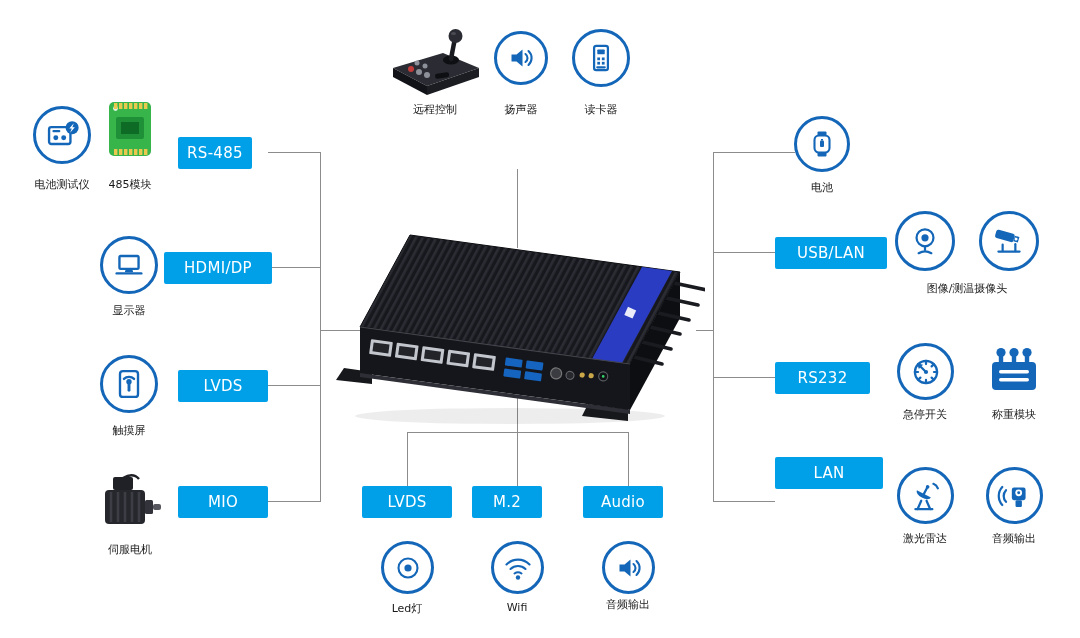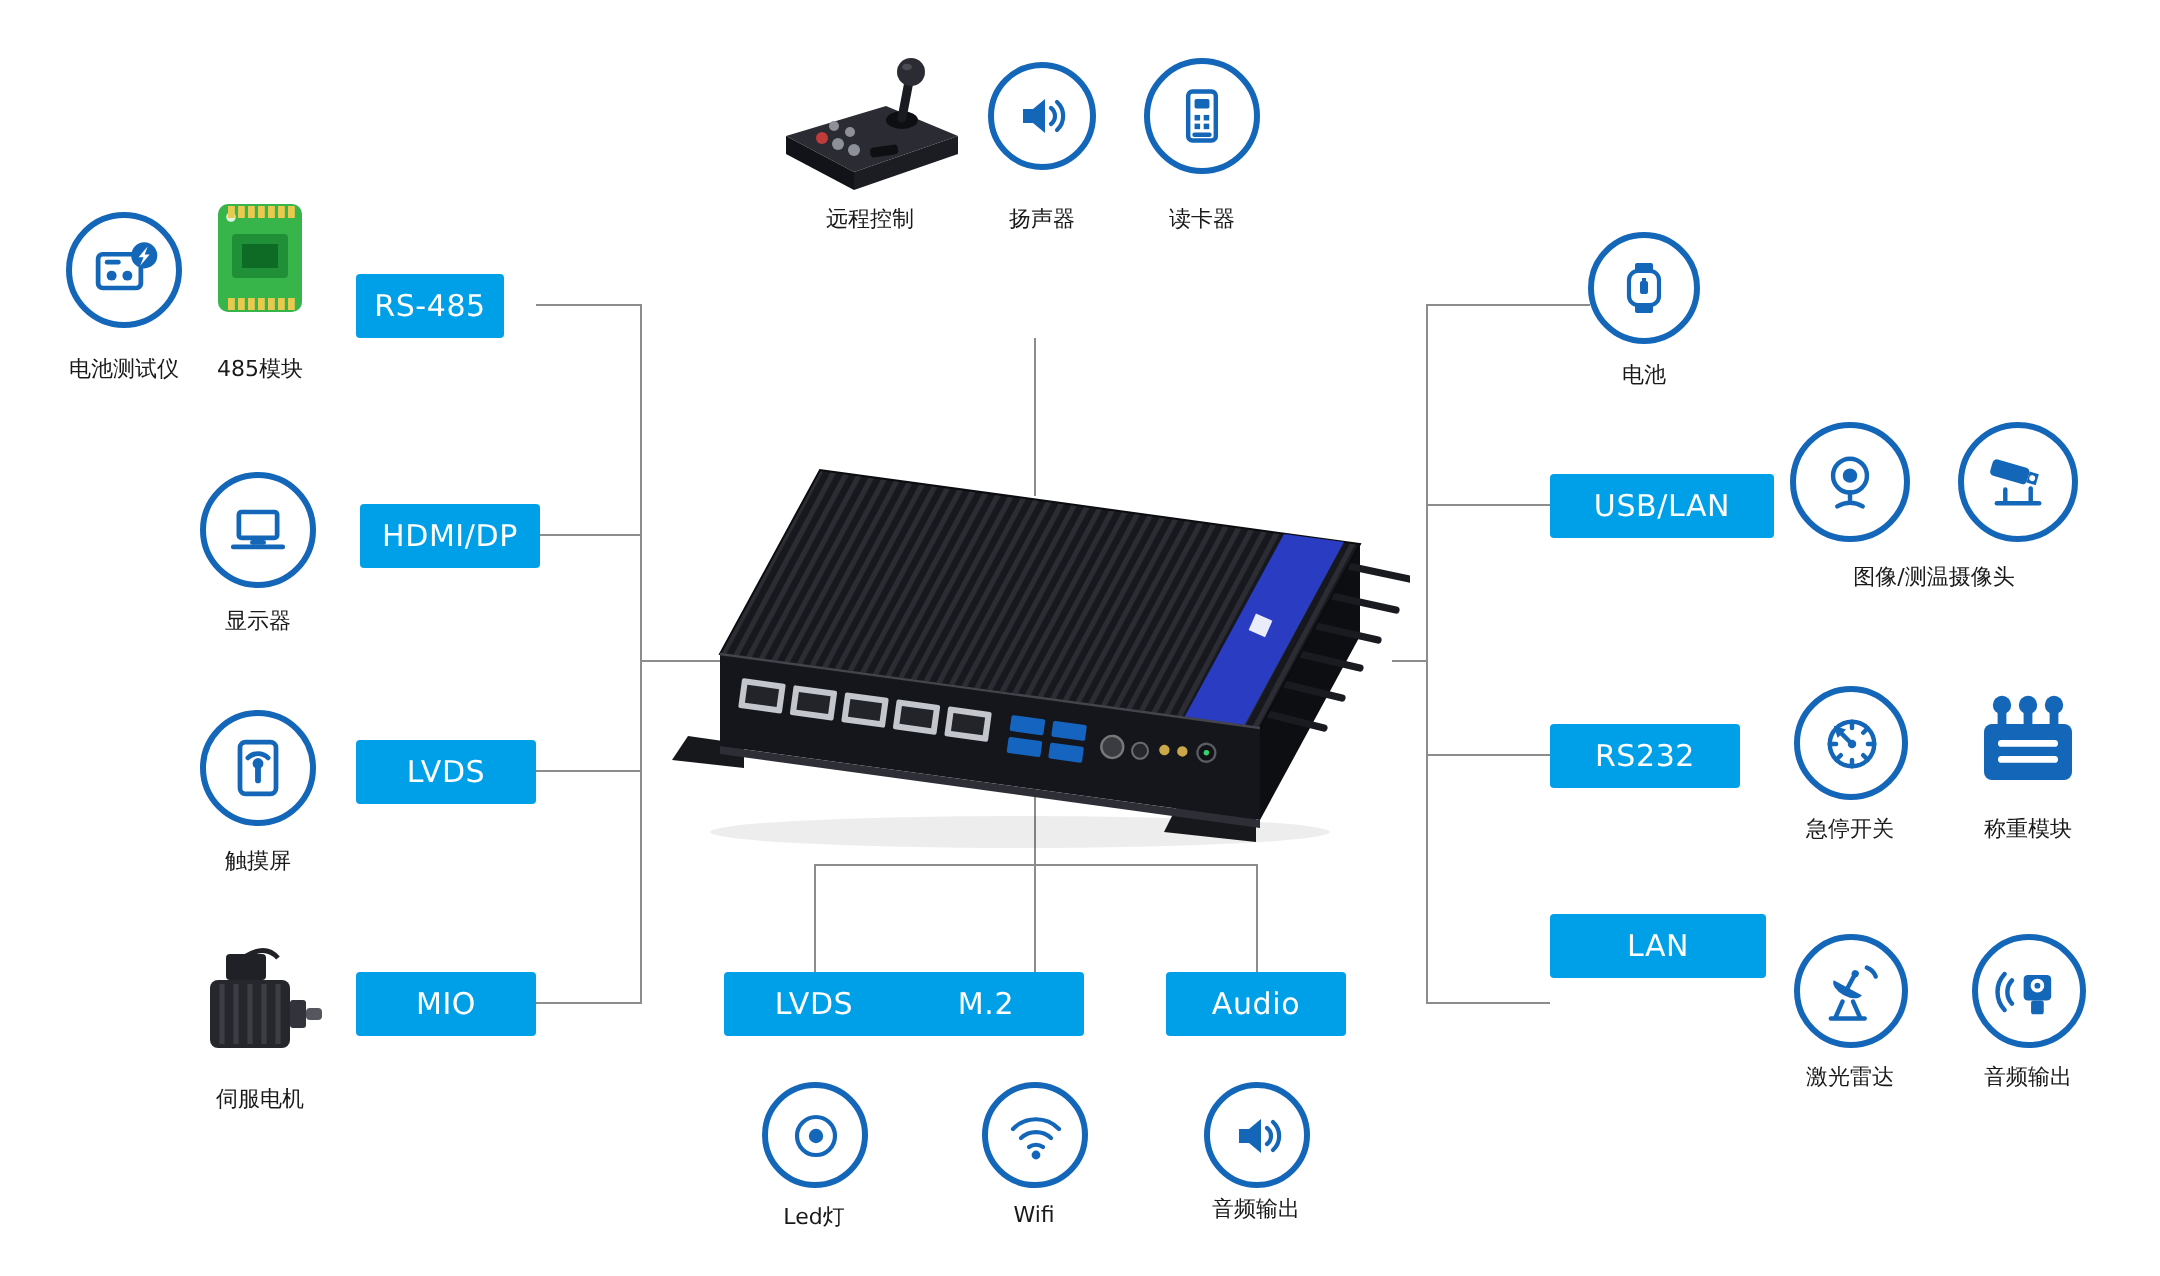--- a/index.html
+++ b/index.html
@@ -89,26 +89,26 @@
       <circle cx="210" cy="15" r="4" fill="#26282e" stroke="#6a6c72" stroke-width="1"></circle>
       <circle cx="222" cy="13" r="2.6" fill="#caa84a"></circle>
       <circle cx="231" cy="12.5" r="2.6" fill="#caa84a"></circle>
       <circle cx="243" cy="11.5" r="4.5" fill="#101216" stroke="#5a5c62" stroke-width="1.2"></circle>
       <circle cx="243" cy="11.5" r="1.4" fill="#37d16e"></circle>
     </g>
     <polygon points="30,181 300,218 300,222 30,185" fill="#2e2f36"></polygon>
   </svg>
 
   <div class="port" style="left:178px;top:137px;width:74px">RS-485</div>
-  <div class="port" style="left:180px;top:252px;width:90px">HDMI/DP</div>
+  <div class="port" style="left:164px;top:252px;width:108px">HDMI/DP</div>
   <div class="port" style="left:178px;top:370px;width:90px">LVDS</div>
   <div class="port" style="left:178px;top:486px;width:90px">MIO</div>
   <div class="port" style="left:362px;top:486px;width:90px">LVDS</div>
-  <div class="port" style="left:444px;top:486px;width:98px">M.2</div>
-  <div class="port" style="left:583px;top:486px;width:90px">Audio</div>
+  <div class="port" style="left:472px;top:486px;width:70px">M.2</div>
+  <div class="port" style="left:583px;top:486px;width:80px">Audio</div>
   <div class="port" style="left:775px;top:237px;width:112px">USB/LAN</div>
   <div class="port" style="left:775px;top:362px;width:95px">RS232</div>
   <div class="port" style="left:775px;top:457px;width:108px">LAN</div>
 
   <div class="circ" style="left:33px;top:106px;width:58px;height:58px">
     <svg viewBox="0 0 32 32" width="36" height="36">
       <rect class="st" x="4.5" y="9" width="19" height="15" rx="2"></rect>
       <path class="st" d="M8.5 12.5 h5"></path>
       <circle class="fl" cx="10.5" cy="18.5" r="2.2"></circle>
       <circle class="fl" cx="17.5" cy="18.5" r="2.2"></circle>

